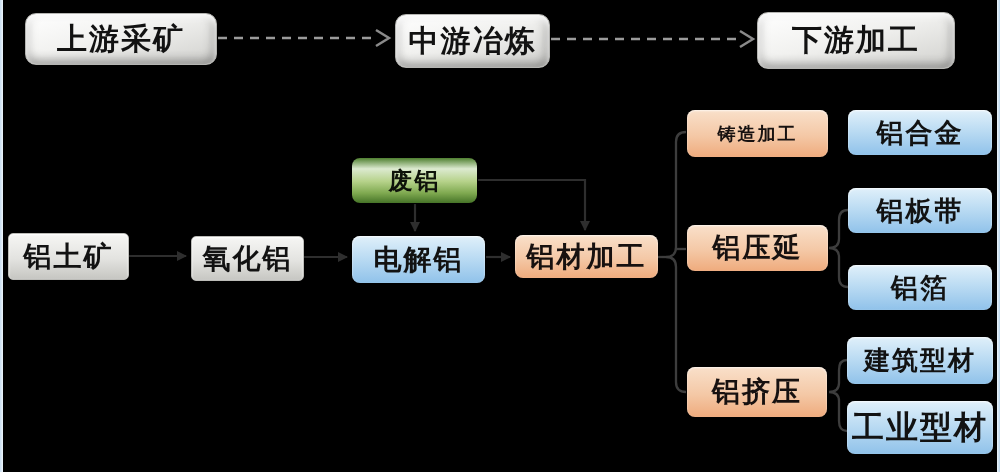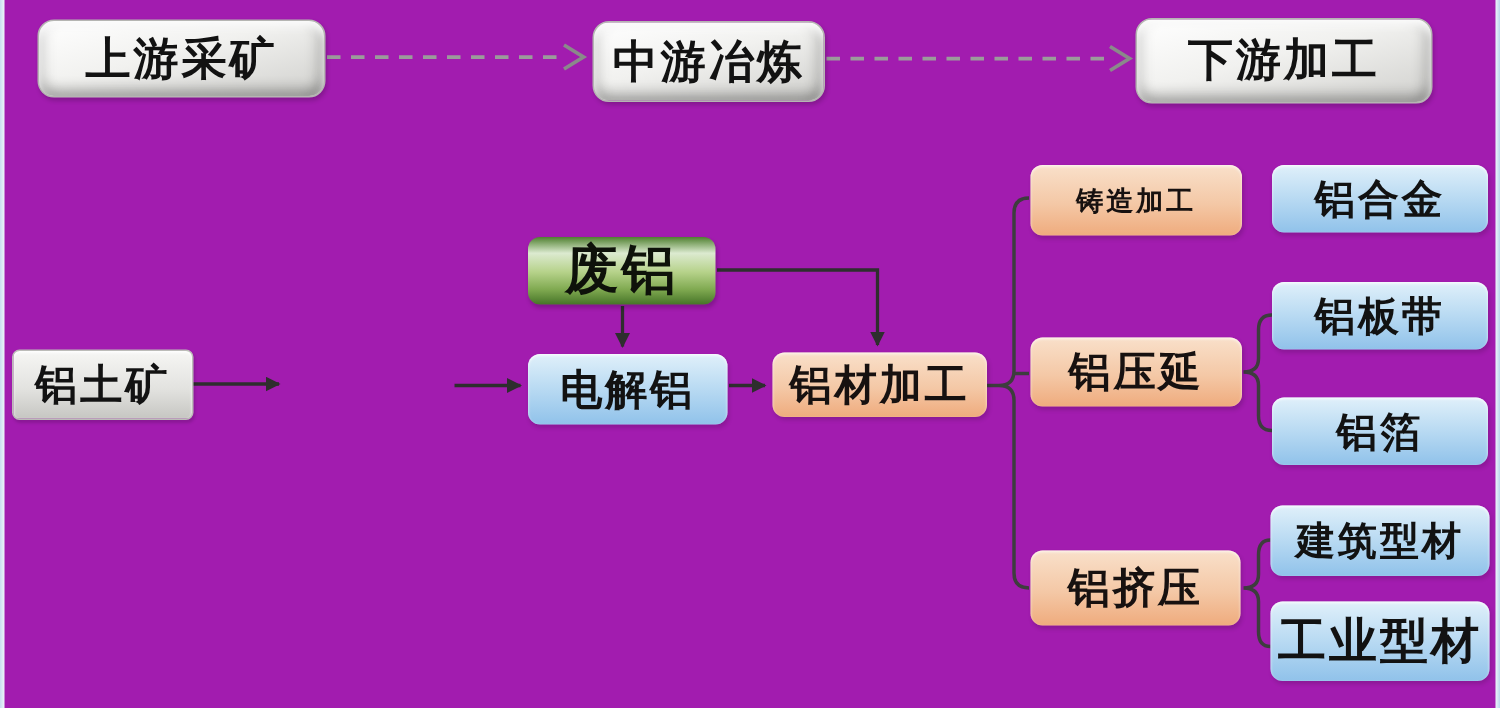--- a/index.html
+++ b/index.html
@@ -1,18 +1,18 @@
 <!DOCTYPE html>
 <html><head>
 <meta charset="utf-8">
 <style>
   html,body{margin:0;padding:0;background:#fff;}
   .stage{
     position:relative;width:1000px;height:472px;overflow:hidden;
-    background:#a21caf;
+    background:#000000;
     font-family:"Liberation Sans","DejaVu Sans",sans-serif;
   }
   .edge{position:absolute;top:0;bottom:0;width:3px;}
   .edge.left{left:0;background:linear-gradient(90deg,#c9ddf0,#eef5fb);}
   .edge.right{right:0;background:linear-gradient(90deg,#eef5fb,#b9d6ee);}
   .wires{position:absolute;left:0;top:0;width:1000px;height:472px;}
   .node{
     position:absolute;display:flex;align-items:center;justify-content:center;
     font-weight:bold;color:#121212;letter-spacing:2px;white-space:nowrap;
   }
@@ -30,21 +30,21 @@
     font-size:28px;border-radius:5px;border:1px solid #bcbcb8;
     background:linear-gradient(180deg,#f6f6f4 0%,#e3e3e0 55%,#c6c6c2 100%);
     box-shadow:inset 0 1px 2px #fff,1px 2px 2px rgba(0,0,0,.15);
   }
   .blue{
     font-size:27px;border-radius:8px;
     background:linear-gradient(180deg,#e0f0fa 0%,#bcdcf3 45%,#90c2ea 100%);
     box-shadow:inset 0 1px 2px rgba(255,255,255,.8),1px 2px 3px rgba(0,0,0,.14);
   }
   .green{
-    font-size:36px;border-radius:8px;color:#0e120a;
+    font-size:24px;border-radius:8px;color:#0e120a;
     background:linear-gradient(180deg,#4f8030 0%,#dcead0 24%,#b6d28a 52%,#7fa950 78%,#467428 100%);
     box-shadow:1px 2px 3px rgba(0,0,0,.2);
   }
   .peach{
     font-size:28px;border-radius:8px;color:#171110;
     background:linear-gradient(180deg,#f9e0ca 0%,#f4c8a6 55%,#efab7d 100%);
     box-shadow:inset 0 1px 2px rgba(255,255,255,.7),1px 2px 3px rgba(0,0,0,.15);
   }
 </style>
 </head>
@@ -89,20 +89,23 @@
   <div class="node top3d" style="left:395px;top:14px;width:153px;height:52px;">
     <span>中游冶炼</span>
   </div>
   <div class="node top3d" style="left:757px;top:12px;width:196px;height:55px;">
     <span>下游加工</span>
   </div>
 
   <div class="node grayflat" style="left:8px;top:233px;width:119px;height:45px;">
     <span>铝土矿</span>
   </div>
+  <div class="node grayflat" style="left:191px;top:236px;width:111px;height:43px;">
+    <span>氧化铝</span>
+  </div>
   <div class="node blue" style="left:352px;top:236px;width:133px;height:47px;font-size:28px;">
     <span>电解铝</span>
   </div>
   <div class="node green" style="left:352px;top:158px;width:125px;height:45px;">
     <span>废铝</span>
   </div>
   <div class="node peach" style="left:515px;top:235px;width:143px;height:43px;">
     <span>铝材加工</span>
   </div>
 

